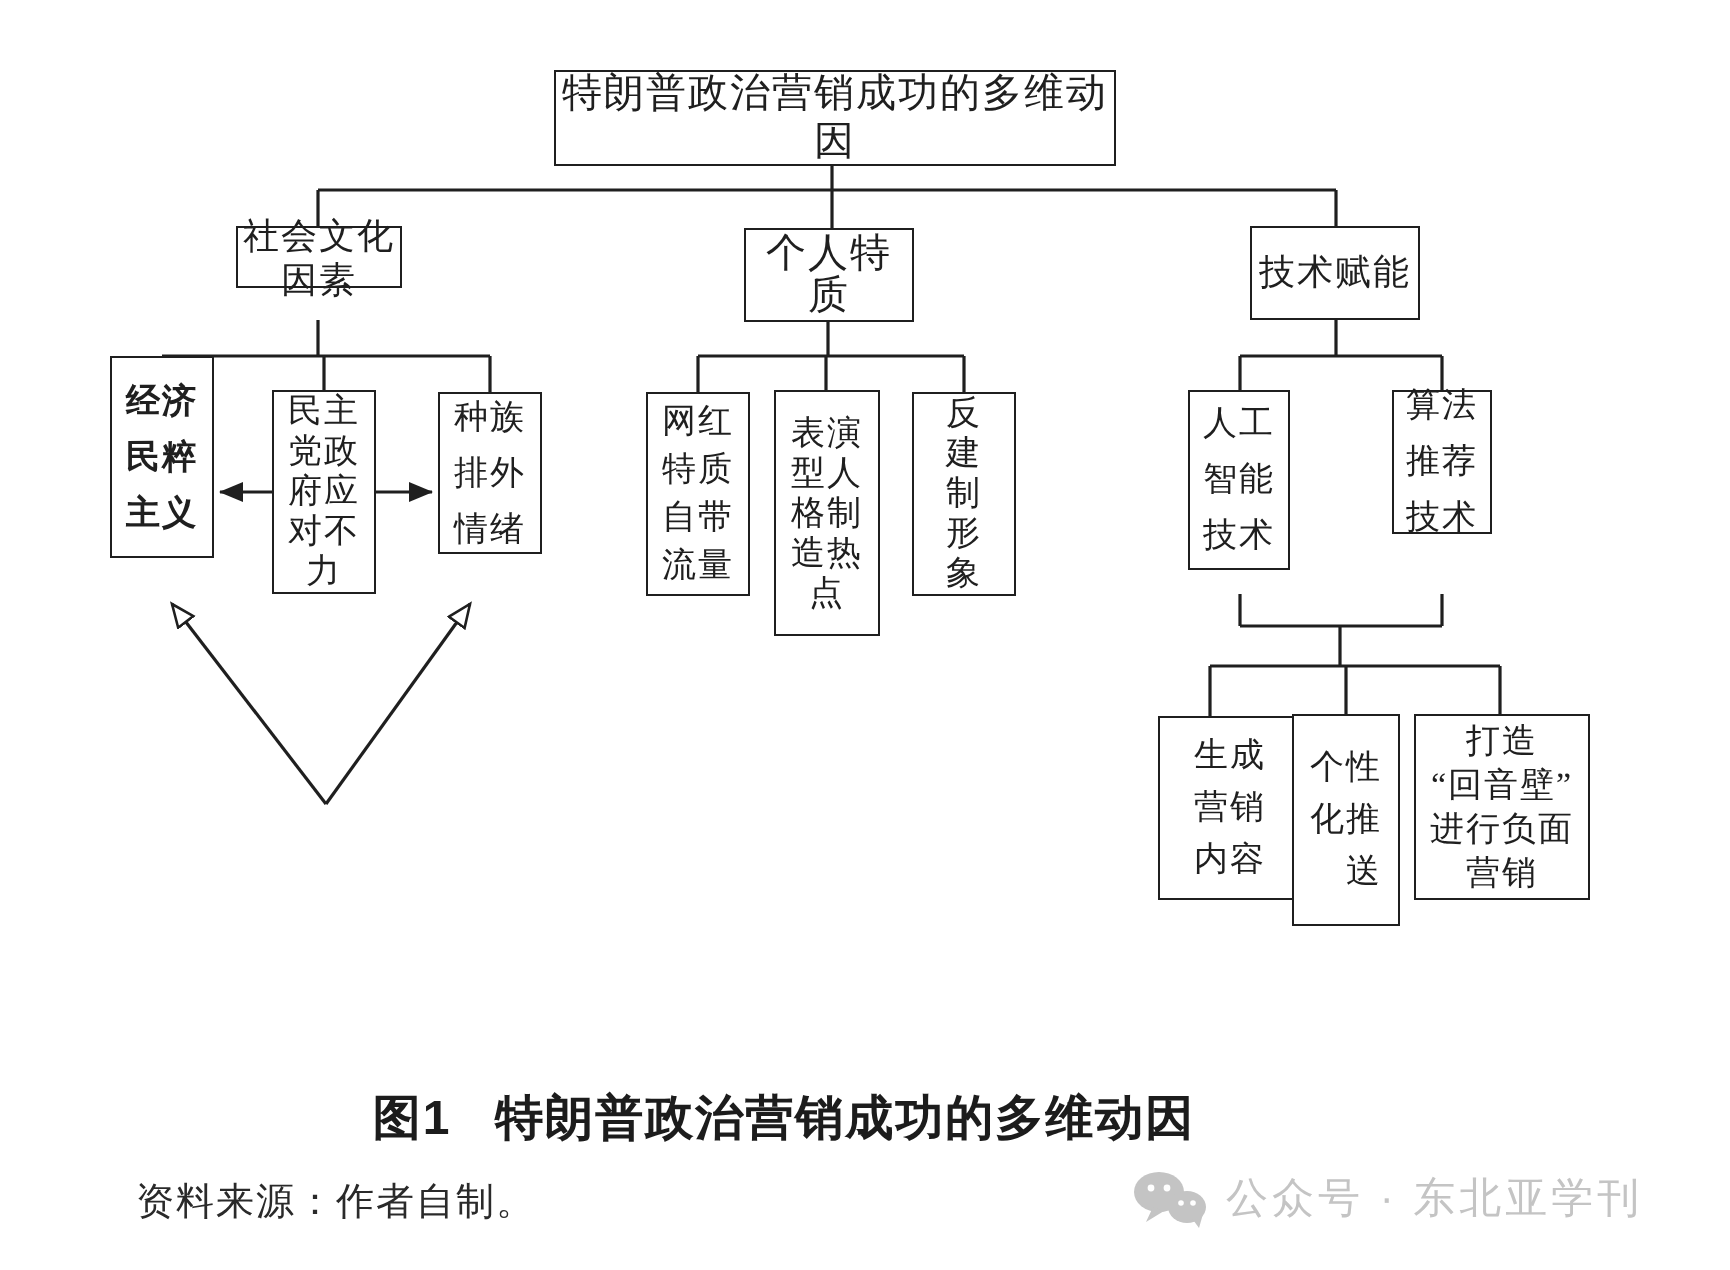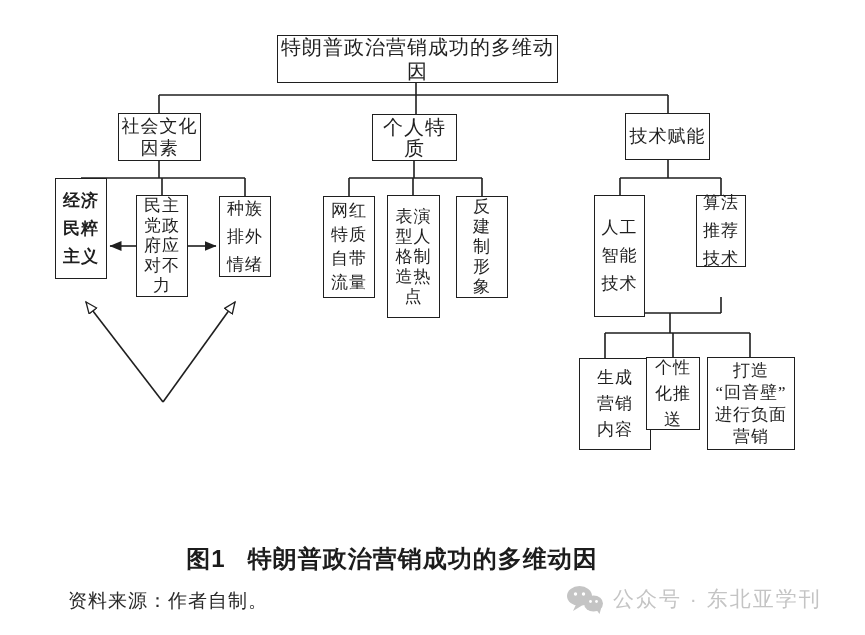--- a/index.html
+++ b/index.html
@@ -58,21 +58,21 @@
 
       <line x1="136" y1="246" x2="110" y2="246" marker-end="url(#solidArrow)"></line>
       <line x1="188" y1="246" x2="216" y2="246" marker-end="url(#solidArrow)"></line>
       <line x1="163" y1="402" x2="86" y2="302" marker-end="url(#openArrow)"></line>
       <line x1="163" y1="402" x2="235" y2="302" marker-end="url(#openArrow)"></line>
     </g>
   </svg>
 
   <div class="node" style="left:277px;top:35px;width:281px;height:48px;font-size:20px;line-height:24px;">特朗普政治营销成功的多维动因</div>
 
-  <div class="node" style="left:118px;top:113px;width:83px;height:48px;font-size:18px;line-height:22px;">社会文化
+  <div class="node" style="left:118px;top:113px;width:83px;height:31px;font-size:18px;line-height:22px;">社会文化
 因素</div>
   <div class="node" style="left:372px;top:114px;width:85px;height:47px;font-size:20px;">个人特质</div>
   <div class="node" style="left:625px;top:113px;width:85px;height:47px;font-size:18px;">技术赋能</div>
 
   <div class="node" style="left:55px;top:178px;width:52px;height:101px;line-height:28px;font-weight:bold;">经济
 民粹
 主义</div>
   <div class="node" style="left:136px;top:195px;width:52px;height:102px;line-height:20px;">民主
 党政
 府应
@@ -90,31 +90,31 @@
 型人
 格制
 造热
 点</div>
   <div class="node" style="left:456px;top:196px;width:52px;height:102px;line-height:20px;">反
 建
 制
 形
 象</div>
 
-  <div class="node" style="left:594px;top:195px;width:51px;height:122px;line-height:28px;">人工
+  <div class="node" style="left:594px;top:195px;width:51px;height:90px;line-height:28px;">人工
 智能
 技术</div>
   <div class="node" style="left:696px;top:195px;width:50px;height:72px;line-height:28px;">算法
 推荐
 技术</div>
 
   <div class="node" style="left:579px;top:358px;width:72px;height:92px;line-height:26px;">生成
 营销
 内容</div>
-  <div class="node" style="left:646px;top:357px;width:54px;height:73px;line-height:26px;">个性
+  <div class="node" style="left:646px;top:357px;width:54px;height:106px;line-height:26px;text-align:right;">个性
 化推
 送</div>
   <div class="node" style="left:707px;top:357px;width:88px;height:93px;line-height:22px;">打造
 “回音壁”
 进行负面
 营销</div>
 
   <div class="caption">
     <span class="cap-num">图1</span><span>特朗普政治营销成功的多维动因</span>
   </div>

